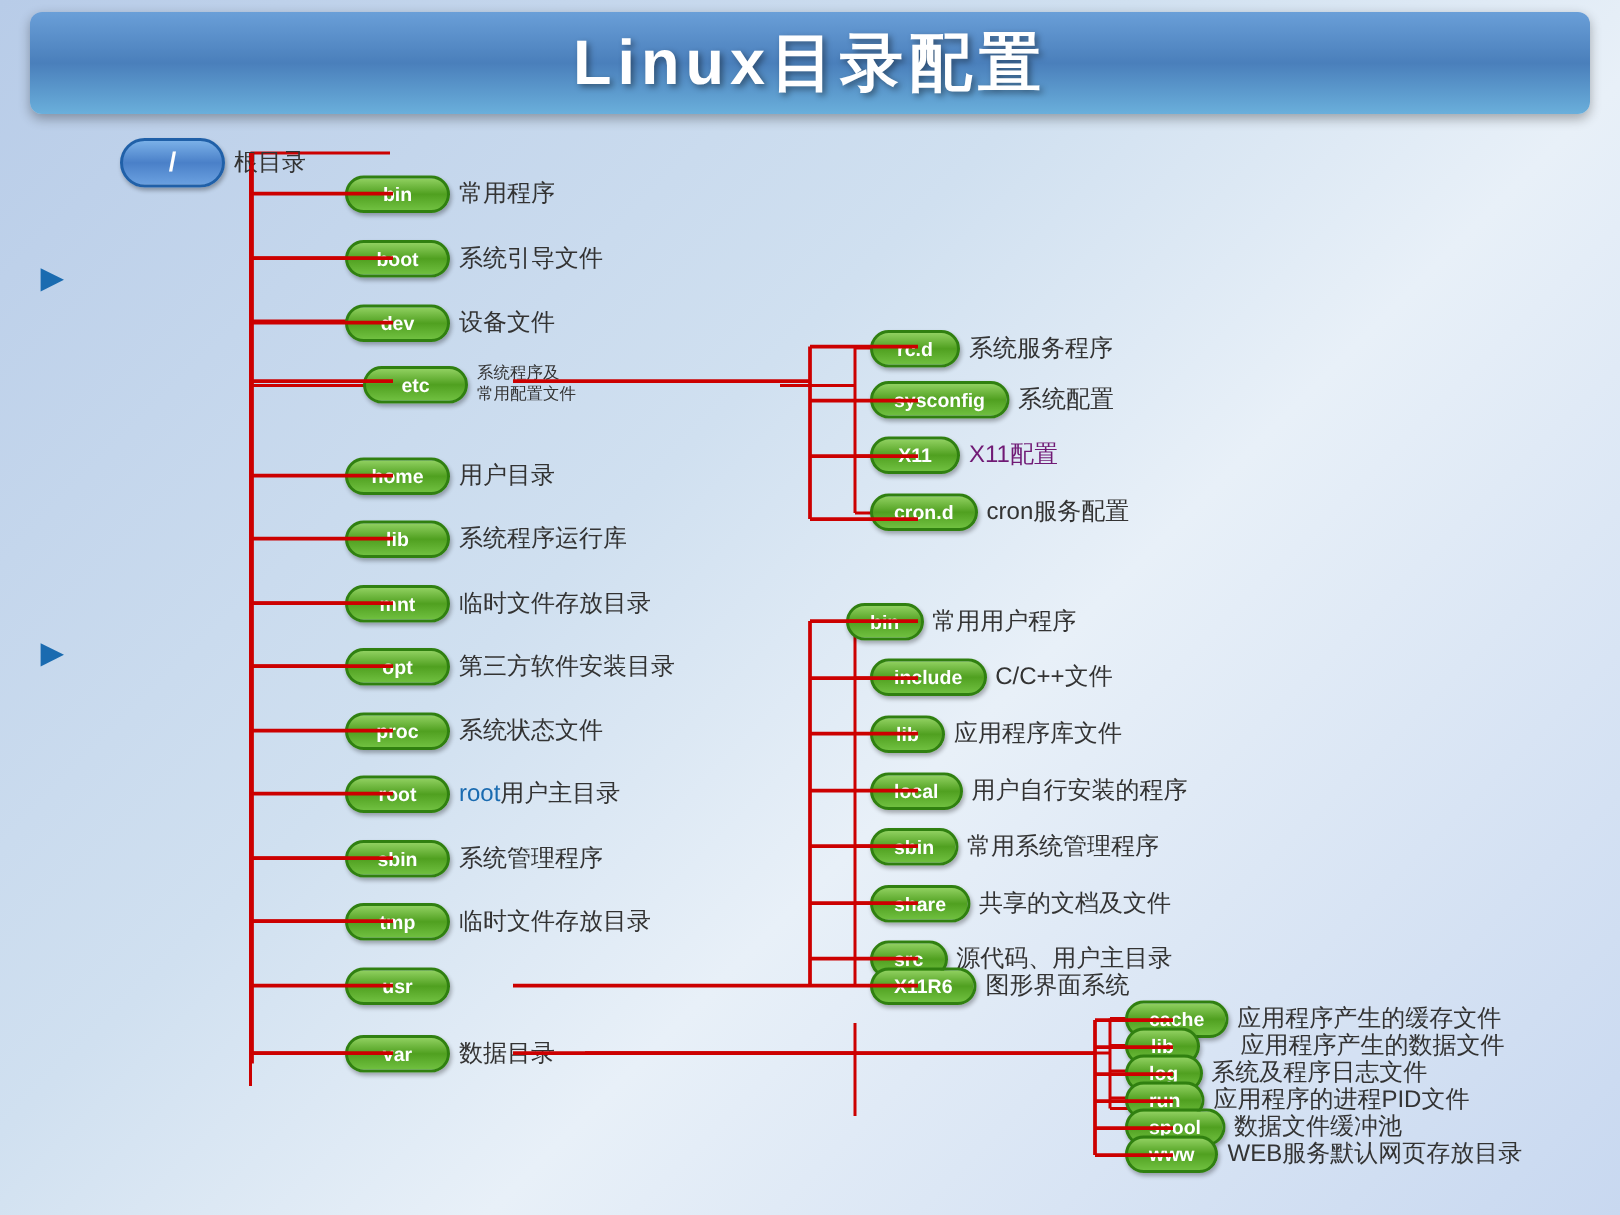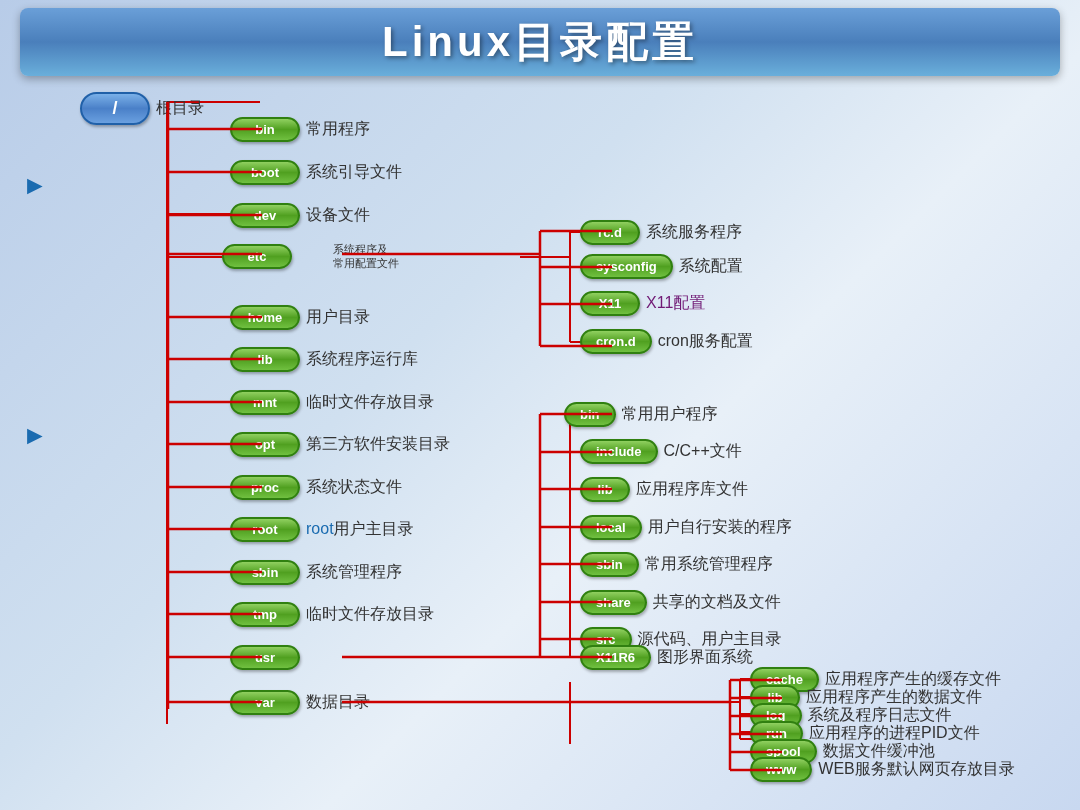--- a/index.html
+++ b/index.html
@@ -204,21 +204,21 @@
     <div class="node" style="left:180px;top:76px;">
       <span class="pill">boot</span>
       <span class="node-label">系统引导文件</span>
     </div>
 
     <div class="node" style="left:180px;top:119px;">
       <span class="pill">dev</span>
       <span class="node-label">设备文件</span>
     </div>
 
-    <div class="node" style="left:172px;top:158px;gap:35px;">
+    <div class="node" style="left:192px;top:158px;">
       <span class="pill">etc</span>
       <span class="node-label small">系统程序及<br>常用配置文件</span>
     </div>
 
     <div class="node" style="left:530px;top:136px;">
       <span class="pill" style="min-width:60px;">rc.d</span>
       <span class="node-label">系统服务程序</span>
     </div>
 
     <div class="node" style="left:530px;top:170px;">
@@ -323,21 +323,21 @@
     <div class="node" style="left:530px;top:561px;">
       <span class="pill" style="min-width:65px;">X11R6</span>
       <span class="node-label">图形界面系统</span>
     </div>
 
     <div class="node" style="left:700px;top:583px;">
       <span class="pill" style="min-width:60px;">cache</span>
       <span class="node-label">应用程序产生的缓存文件</span>
     </div>
 
-    <div class="node" style="left:700px;top:601px;">
+    <div class="node" style="left:700px;top:601px;gap:21px;">
       <span class="pill" style="min-width:50px;">lib</span>
       <span class="node-label">应用程序产生的数据文件</span>
     </div>
 
     <div class="node" style="left:700px;top:619px;">
       <span class="pill" style="min-width:50px;">log</span>
       <span class="node-label">系统及程序日志文件</span>
     </div>
 
     <div class="node" style="left:700px;top:637px;">

